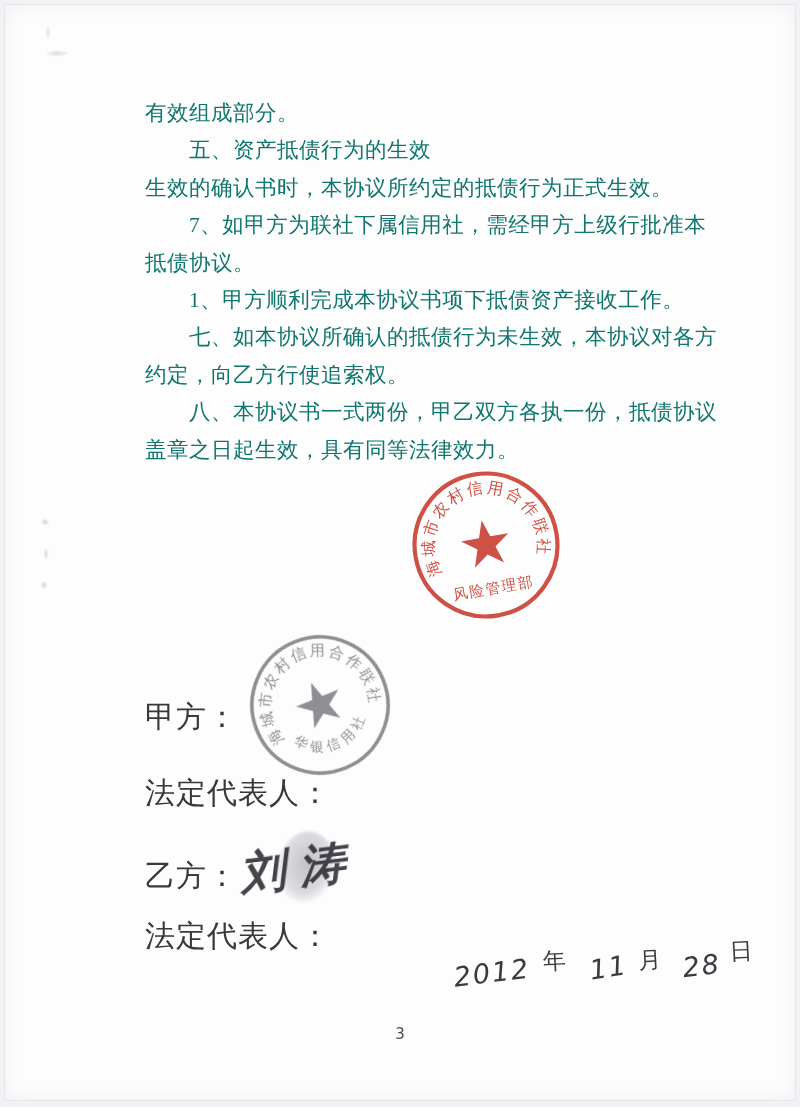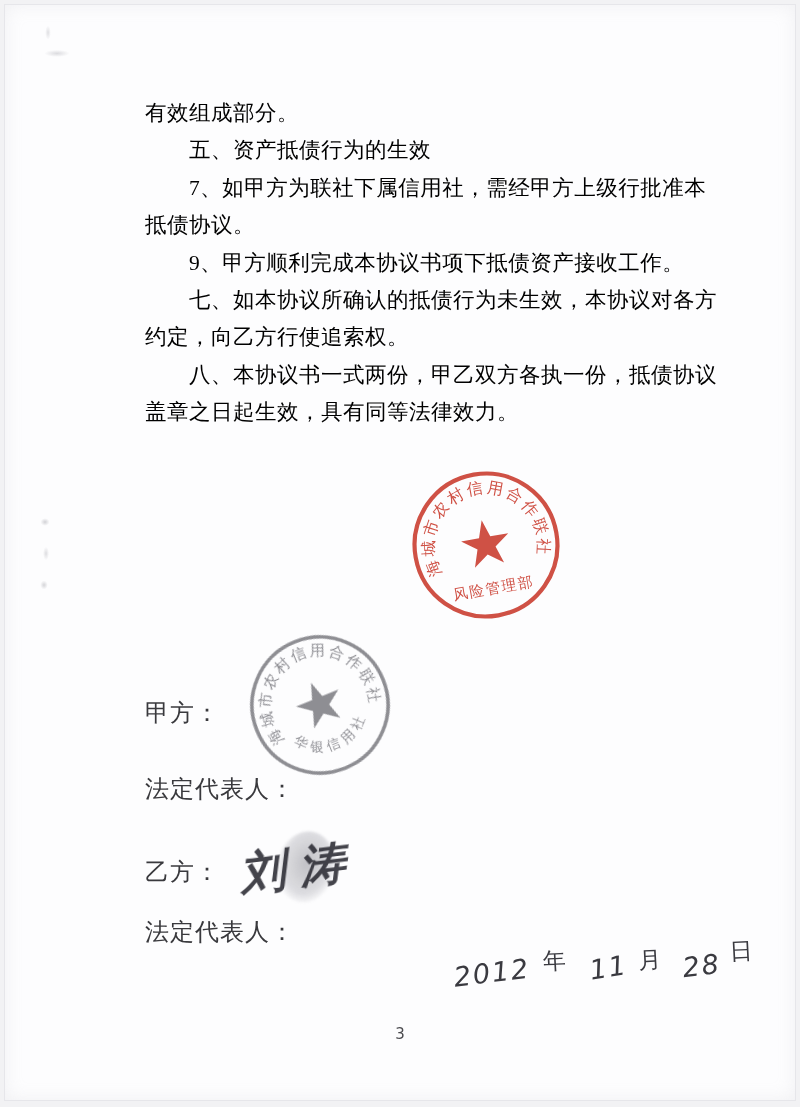--- a/index.html
+++ b/index.html
@@ -11,28 +11,28 @@
   }
   .scan-page{
     position:absolute;left:4px;top:4px;right:4px;bottom:6px;
     background:#fdfdfe;
     border:1px solid #e6e6ea;
     box-shadow:inset 0 0 18px rgba(180,180,190,.18);
   }
   
   .body-text{
     position:absolute;left:140px;top:90px;width:585px;
-    font-size:21.5px;color:#000000;
+    font-size:21.5px;color:#0f766e;
     letter-spacing:.5px;
   }
   .body-line{height:37.4px;line-height:37.4px;white-space:nowrap;}
   .body-line.indent{padding-left:44px;}
   
   .sig-label{
-    position:absolute;left:140px;font-size:24px;color:#39393d;
+    position:absolute;left:140px;font-size:30px;color:#39393d;
     letter-spacing:1px;white-space:nowrap;
   }
   #party-a{top:692px;}
   #legal-rep-a{top:768px;}
   #party-b{top:843px;margin-top:8px;}
   #legal-rep-b{top:911px;}
   
   .signature{
     position:absolute;left:238px;top:832px;
     font-size:46px;color:#2b2b33;
@@ -108,23 +108,24 @@
 <body>
 
 <div class="scan-page">
 
   <div class="artifact" id="artifact-topleft"></div>
   <div class="artifact" id="artifact-leftmargin"></div>
 
   <div class="body-text" id="body-text">
       <div class="body-line">有效组成部分。</div>
       <div class="body-line indent">五、资产抵债行为的生效</div>
+      <div class="body-line">生效的确认书时，本协议所约定的抵债行为正式生效。</div>
       <div class="body-line indent">7、如甲方为联社下属信用社，需经甲方上级行批准本</div>
       <div class="body-line">抵债协议。</div>
-      <div class="body-line indent">9、甲方顺利完成本协议书项下抵债资产接收工作。</div>
+      <div class="body-line indent">1、甲方顺利完成本协议书项下抵债资产接收工作。</div>
       <div class="body-line indent">七、如本协议所确认的抵债行为未生效，本协议对各方</div>
       <div class="body-line">约定，向乙方行使追索权。</div>
       <div class="body-line indent">八、本协议书一式两份，甲乙双方各执一份，抵债协议</div>
       <div class="body-line">盖章之日起生效，具有同等法律效力。</div>
     </div>
 
   <div class="stamp" id="red-stamp">
     <svg viewBox="0 0 200 200">
       <defs>
         <path id="redTopArc" d="M 49.2 135.6 A 62 62 0 1 1 150.8 135.6" fill="none"></path>

